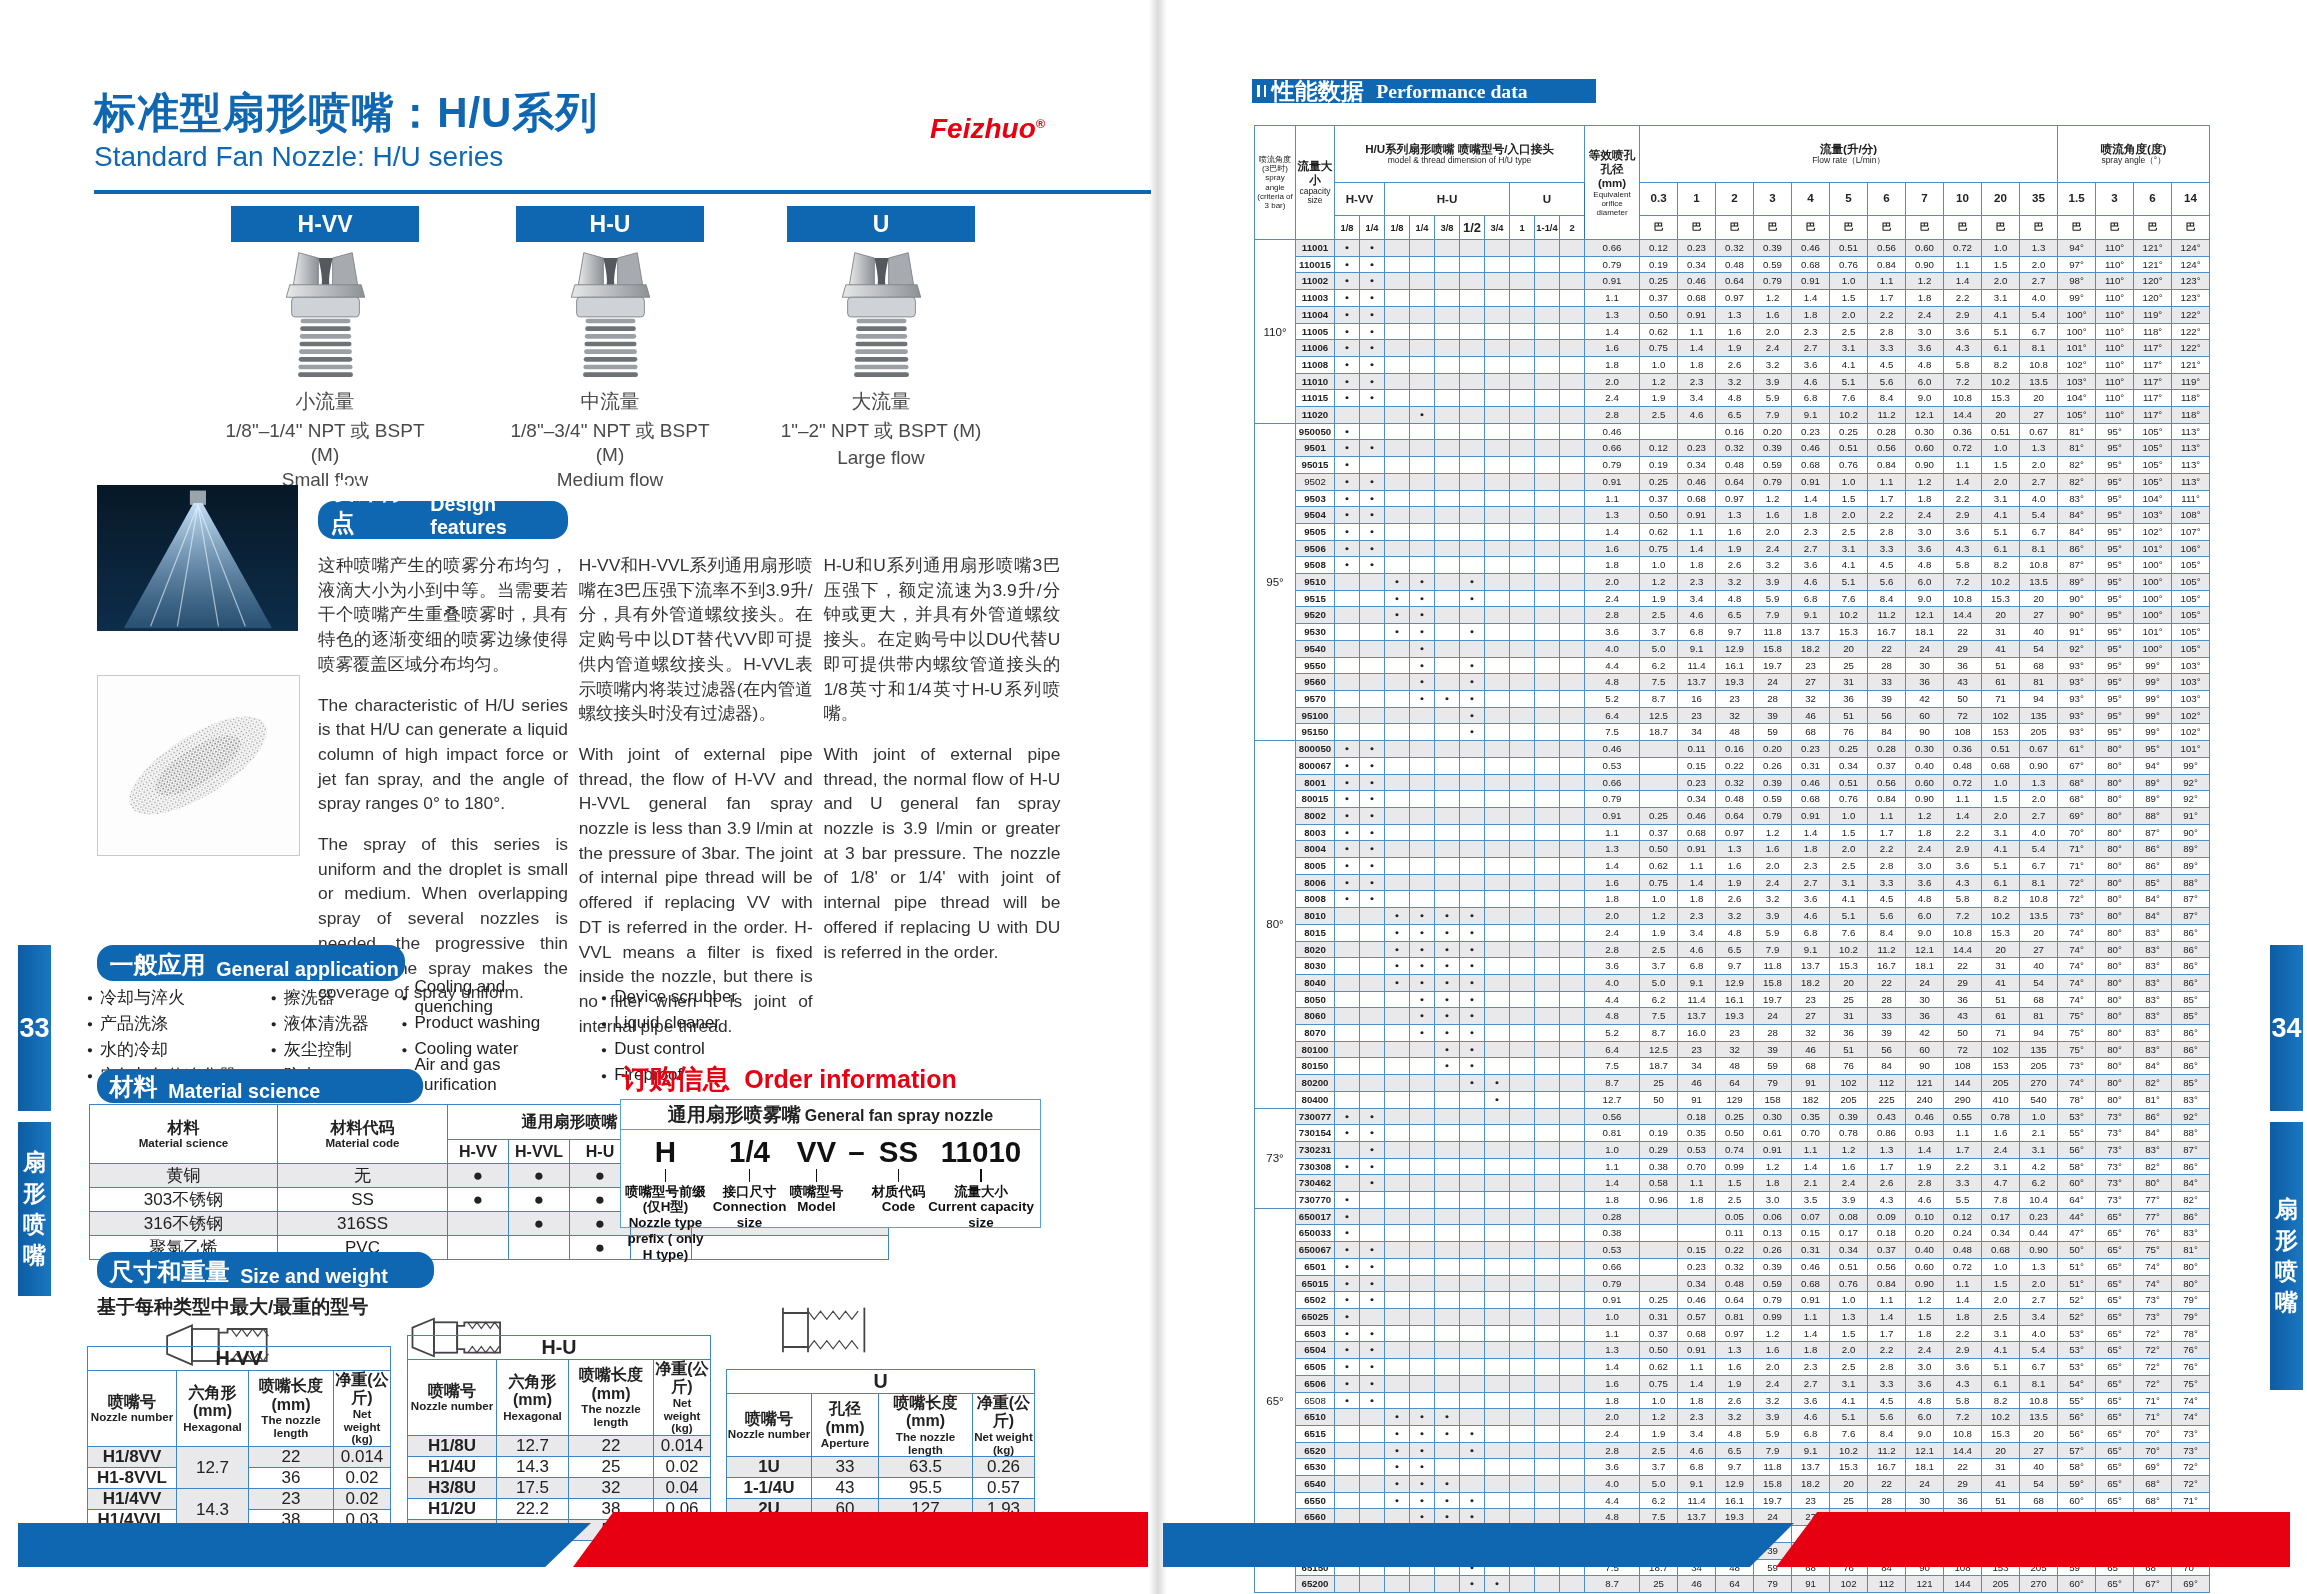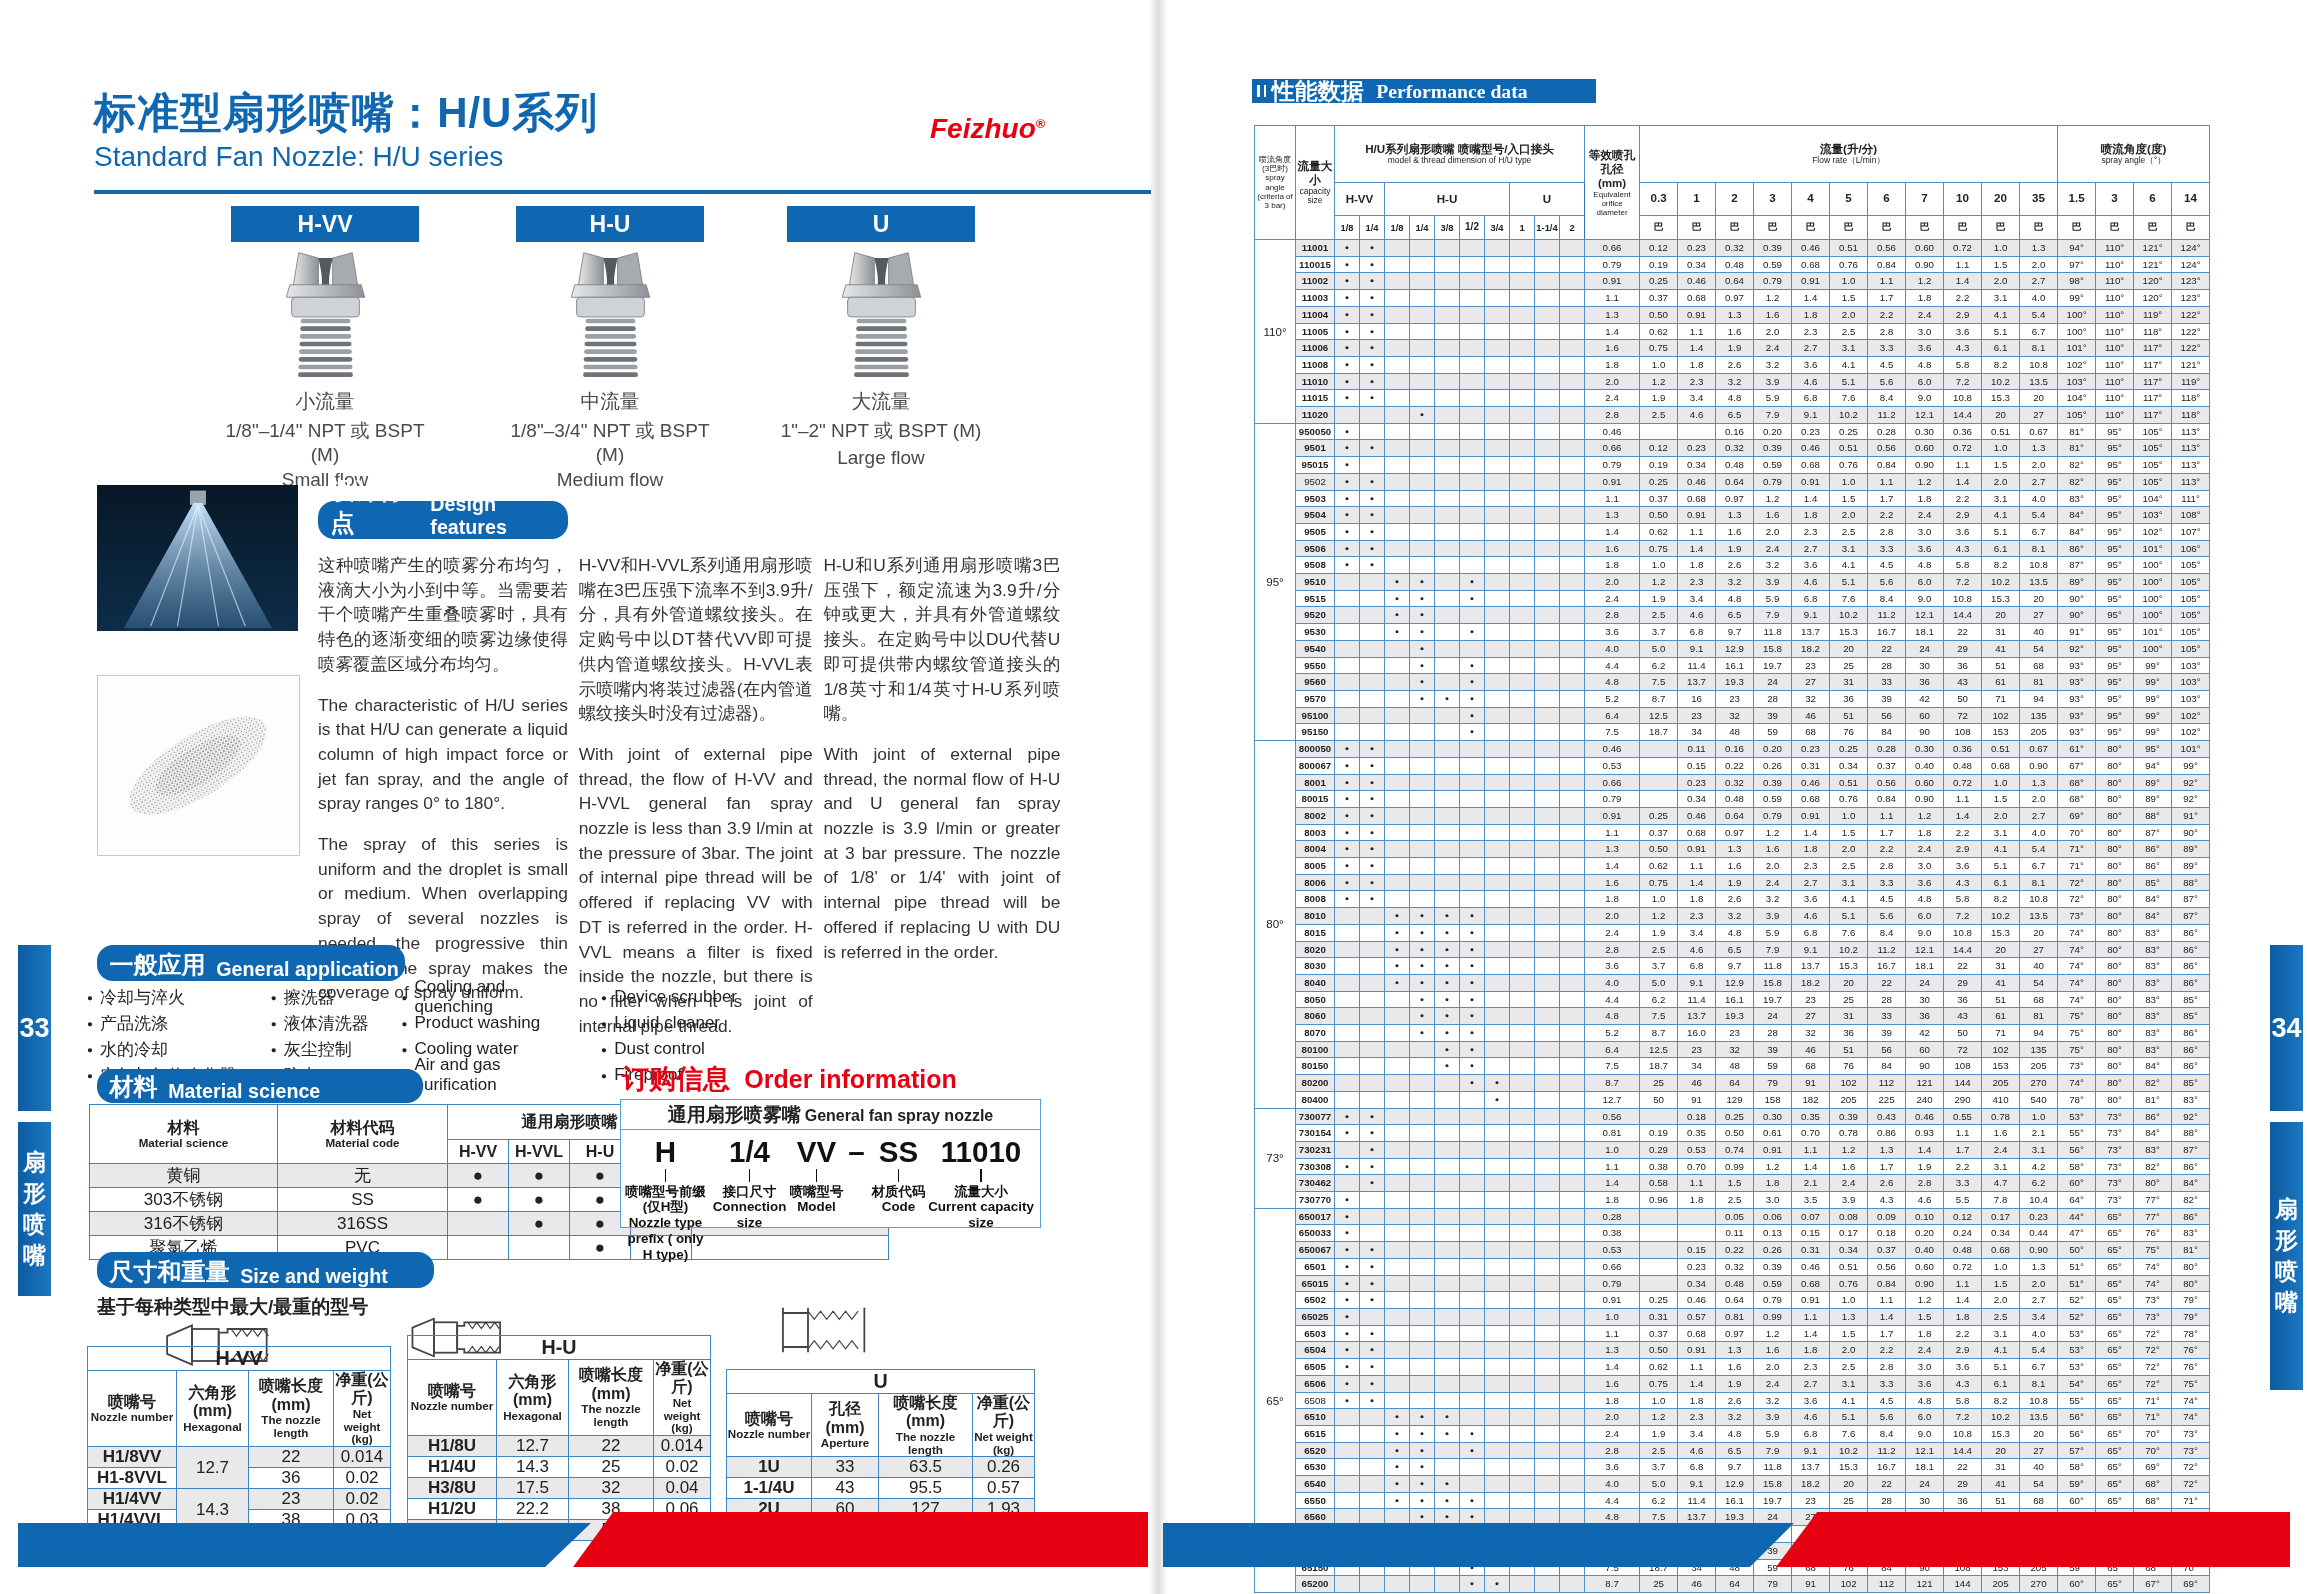--- a/index.html
+++ b/index.html
@@ -784,21 +784,21 @@
             <th style="height: 19.7px;">
               <span class="h-zh" style="font-size: 9.4px;">1/8</span>
             </th>
             <th style="height: 19.7px;">
               <span class="h-zh" style="font-size: 9.4px;">1/4</span>
             </th>
             <th style="height: 19.7px;">
               <span class="h-zh" style="font-size: 9.4px;">3/8</span>
             </th>
             <th style="height: 19.7px;">
-              <span class="h-zh" style="font-size: 10px;">1/2</span>
+              <span class="h-zh" style="font-size: 13px;">1/2</span>
             </th>
             <th style="height: 19.7px;">
               <span class="h-zh" style="font-size: 9.4px;">3/4</span>
             </th>
             <th style="height: 19.7px;">
               <span class="h-zh" style="font-size: 9.4px;">1</span>
             </th>
             <th style="height: 19.7px;">
               <span class="h-zh" style="font-size: 9.4px;">1-1/4</span>
             </th>

